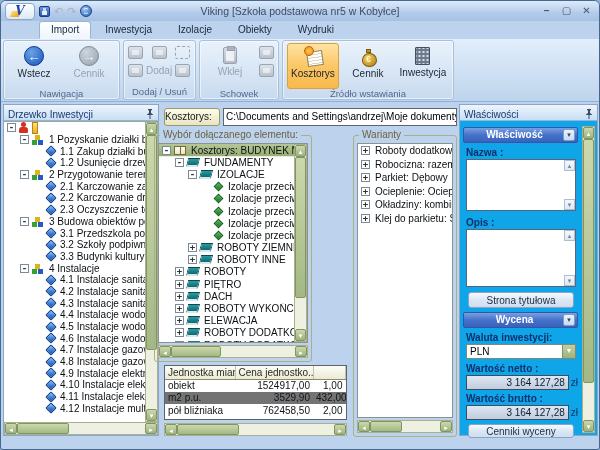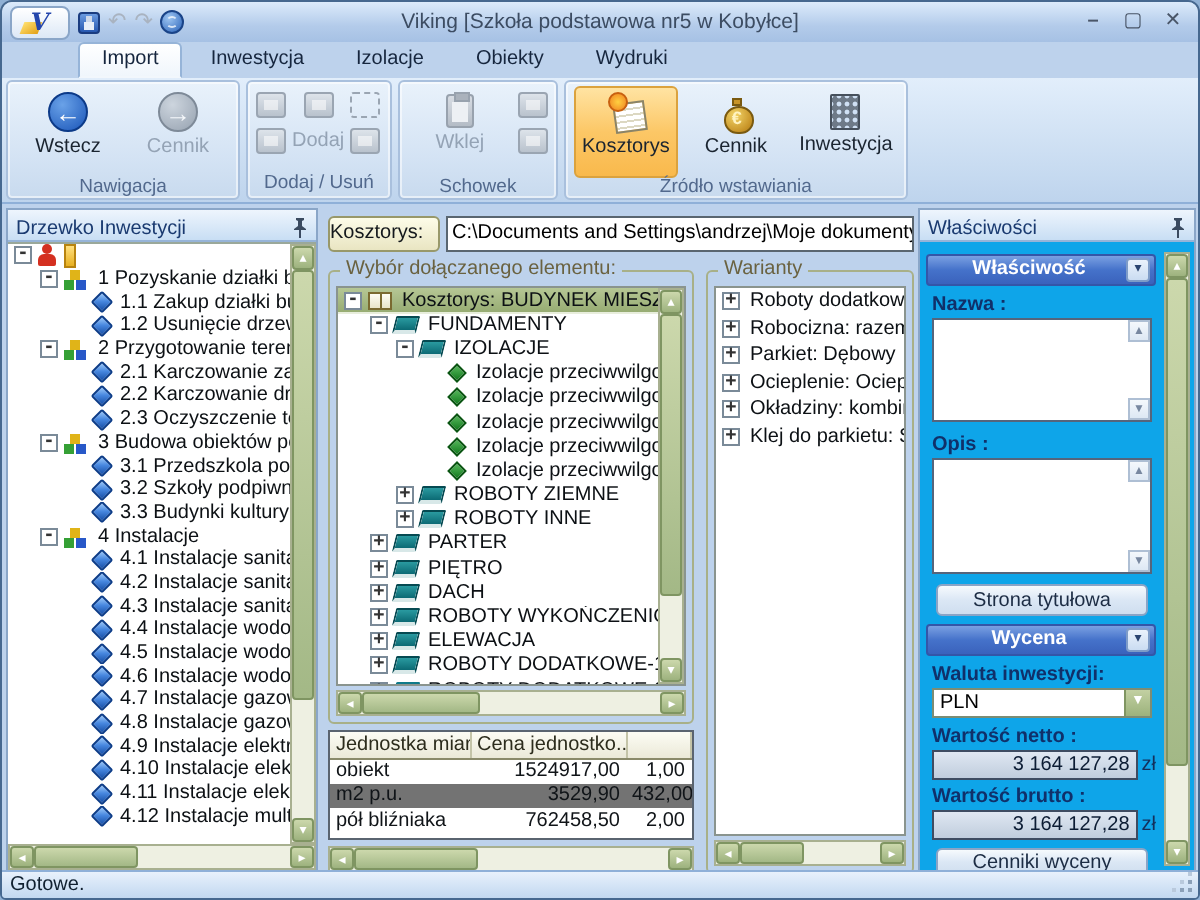--- a/index.html
+++ b/index.html
@@ -383,21 +383,21 @@
       <span class="sfill"></span>
       <span class="sbtn">▸</span>
     </div>
   </div>
 
   <div class="kosz-row" style="left:163px;top:107px;width:293px;height:18px">
     <span class="kosz-btn">Kosztorys:</span>
     <span class="pathfield">C:\Documents and Settings\andrzej\Moje dokumenty\Moje Koszto</span>
   </div>
 
-  <div class="gbox" style="left:163px;top:134px;width:183px;height:227px">
+  <div class="gbox" style="left:153px;top:134px;width:158px;height:227px">
     <span class="gtitle">Wybór dołączanego elementu:</span>
     <div class="gtreewrap">
       <div class="treearea" id="mid-tree">
           <div class="trow sel" style="padding-left: 3px;">
             <span class="exp">-</span>
             <span class="ic open-book-icon"></span>
             <span class="tlbl">Kosztorys: BUDYNEK MIESZKALNY</span>
           </div>
           <div class="trow" style="padding-left: 16px;">
             <span class="exp">-</span>
@@ -440,21 +440,21 @@
             <span class="tlbl">ROBOTY ZIEMNE</span>
           </div>
           <div class="trow" style="padding-left: 29px;">
             <span class="exp">+</span>
             <span class="ic book-icon"></span>
             <span class="tlbl">ROBOTY INNE</span>
           </div>
           <div class="trow" style="padding-left: 16px;">
             <span class="exp">+</span>
             <span class="ic book-icon"></span>
-            <span class="tlbl">PARTER</span>
+            <span class="tlbl">ROBOTY</span>
           </div>
           <div class="trow" style="padding-left: 16px;">
             <span class="exp">+</span>
             <span class="ic book-icon"></span>
             <span class="tlbl">PIĘTRO</span>
           </div>
           <div class="trow" style="padding-left: 16px;">
             <span class="exp">+</span>
             <span class="ic book-icon"></span>
             <span class="tlbl">DACH</span>
@@ -617,17 +617,13 @@
       <div class="pbtn" style="left:8px;top:303px;right:23px;height:14px">Cenniki wyceny</div>
       <div class="sbv propscroll">
         <span class="sbtn">▴</span>
         <span class="sthumb" style="height:80%"></span>
         <span class="sfill"></span>
         <span class="sbtn">▾</span>
       </div>
     </div>
   </div>
 
-  <div class="statusbar">
-    <span>Gotowe.</span>
-    <span class="grip"></span>
-  </div>
 </div>
 
 </body></html>

